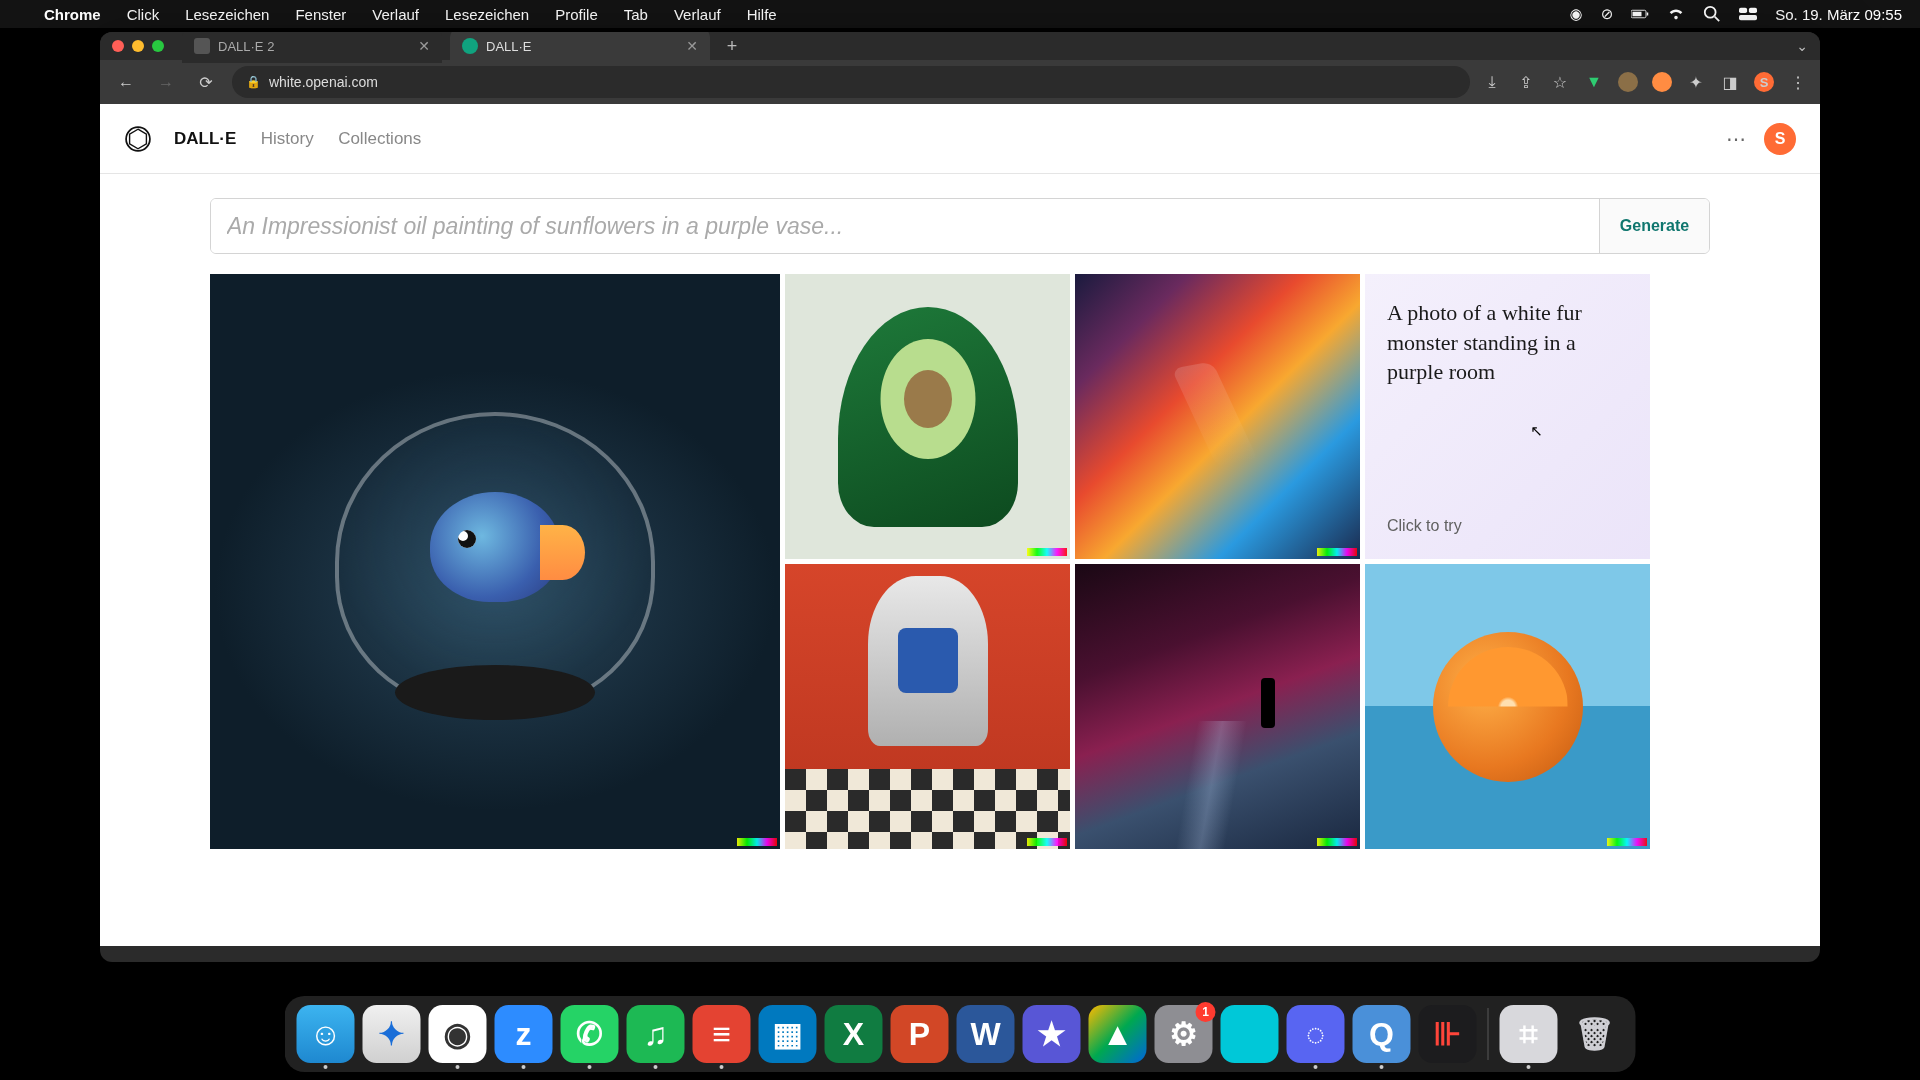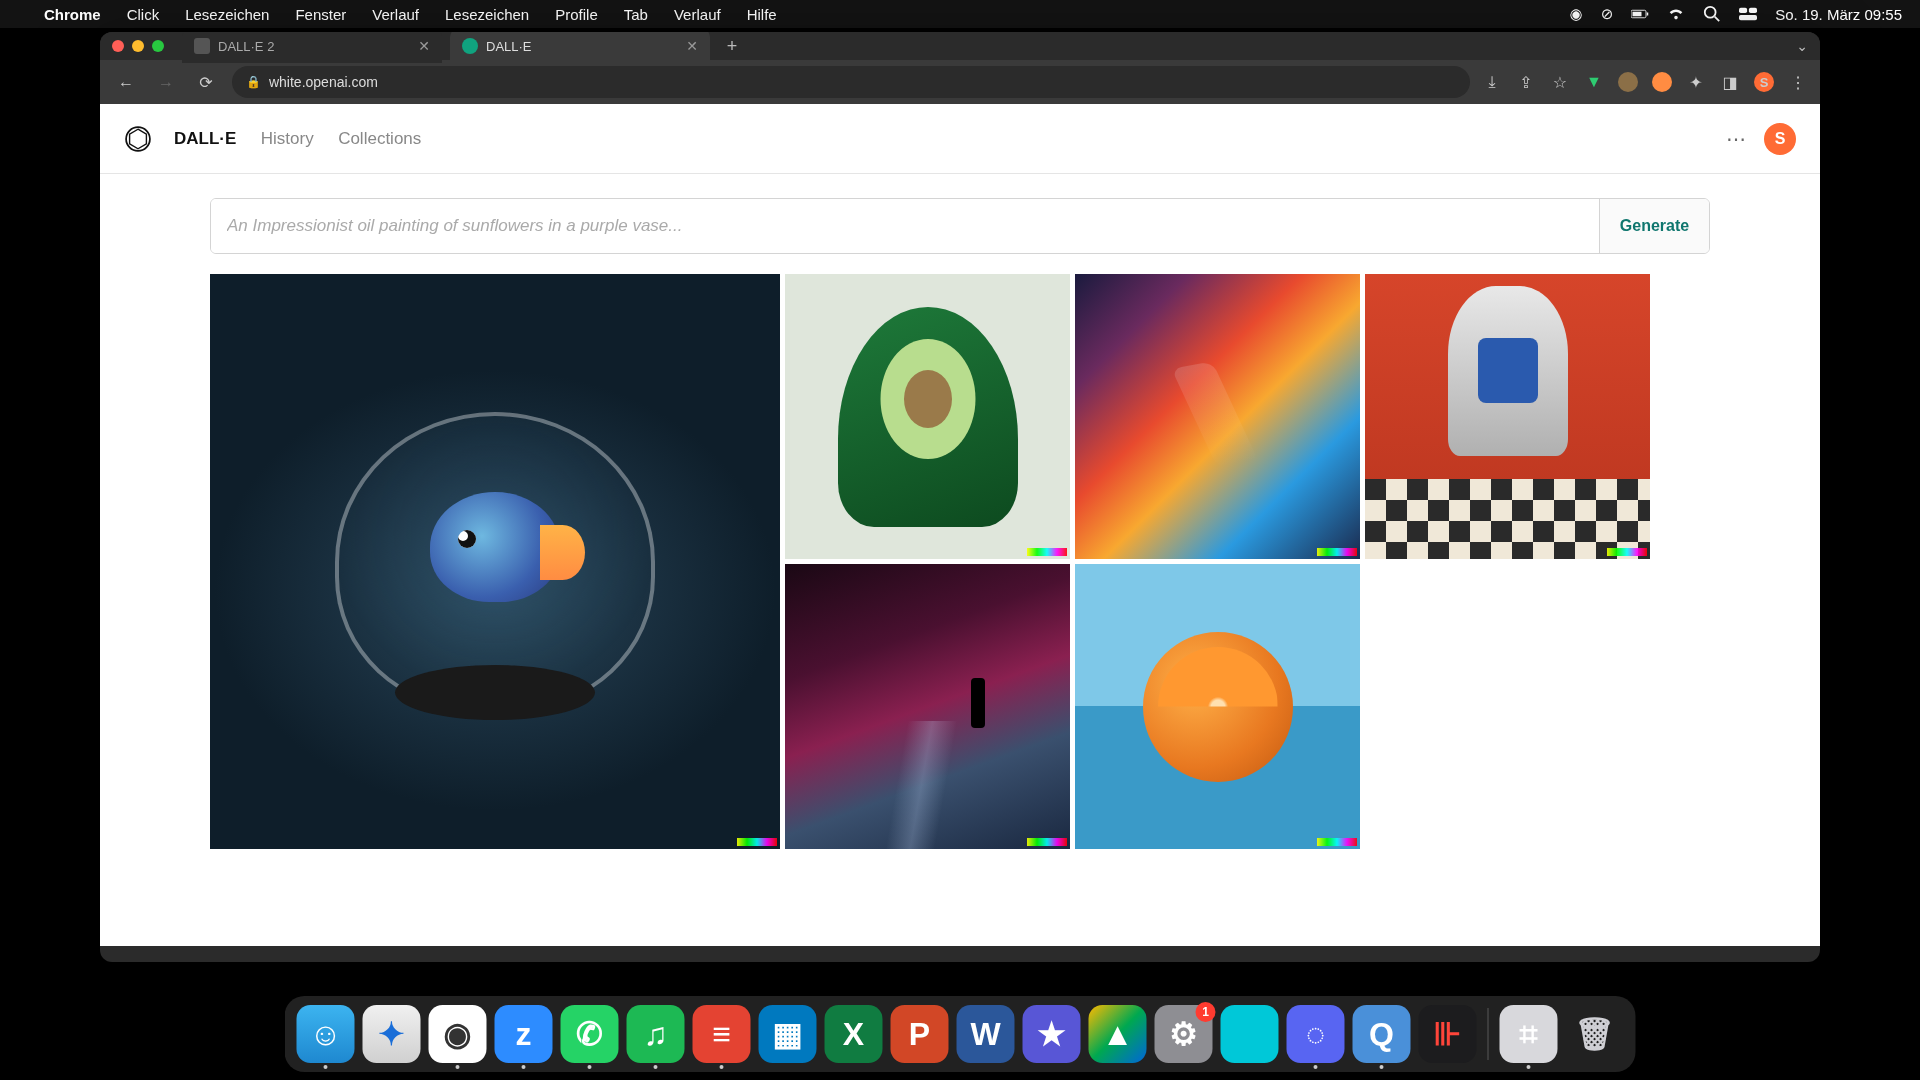--- a/index.html
+++ b/index.html
@@ -46,21 +46,21 @@
 .page-header { height: 70px; border-bottom: 1px solid #e5e5e5; display: flex; align-items: center; padding: 5px 24px; gap: 22px; }
 .page-header .logo { width: 28px; height: 28px; }
 .page-header .nav a { color: #888; font-size: 17px; font-weight: 500; text-decoration: none; margin-right: 20px; cursor: pointer; }
 .page-header .nav a.active { color: #111; font-weight: 600; }
 .page-header .right { margin-left: auto; display: flex; align-items: center; gap: 16px; }
 .page-header .more { font-size: 20px; color: #666; cursor: pointer; letter-spacing: 2px; }
 .page-header .uavatar { width: 32px; height: 32px; border-radius: 50%; background: #ff6b35; color: #fff; display: flex; align-items: center; justify-content: center; font-weight: 600; }
 
 .main { flex: 1; padding: 24px 110px 0; display: flex; flex-direction: column; gap: 0; }
 .prompt-row { display: flex; gap: 0; height: 56px; border: 1px solid #d4d4d4; border-radius: 6px; overflow: hidden; }
-.prompt-input { flex: 1; border: none; padding: 0 16px; font-size: 17px; color: #a16207; outline: none; }
+.prompt-input { flex: 1; border: none; padding: 0 16px; font-size: 23px; color: #a16207; outline: none; }
 .prompt-input::placeholder { color: #aaa; font-style: italic; }
 .generate-btn { width: 110px; border: none; border-left: 1px solid #d4d4d4; background: #fafafa; color: #0f766e; font-size: 16px; font-weight: 600; cursor: pointer; }
 
 .gallery { margin-top: 20px; display: grid; grid-template-columns: 570px 285px 285px 285px; grid-template-rows: 285px 285px; gap: 5px; height: 575px; }
 .tile { background: #ddd; position: relative; overflow: hidden; }
 .tile.big { grid-row: span 2; }
 .tile .sig { position: absolute; bottom: 3px; right: 3px; width: 40px; height: 8px; background: linear-gradient(90deg,#ff0,#0f0,#0ff,#f0f,#f00); opacity: 0.9; }
 
 
 .t-fish { background: radial-gradient(ellipse 280px 220px at 50% 55%, #2a4a5e 0%, #1a3040 55%, #0e1e2a 100%); display:flex; align-items:center; justify-content:center; }
@@ -224,20 +224,25 @@
               <div class="base"></div>
             </div>
           <div class="sig"></div>
         </div>
         <div class="tile t-avo">
           <div class="chair"></div>
           <div class="sig"></div>
         </div>
         <div class="tile t-dunk">
           <div class="sig"></div>
+        </div>
+        <div class="tile t-prompt">
+          <div class="ptxt">A photo of a white fur monster standing in a purple room</div>
+          <div class="ctry">Click to try</div>
+          <span class="cursor">↖</span>
         </div>
         <div class="tile t-robot">
           <div class="body"></div>
             <div class="board"></div>
           <div class="sig"></div>
         </div>
         <div class="tile t-desert">
           <div class="sig"></div>
         </div>
         <div class="tile t-orange">

